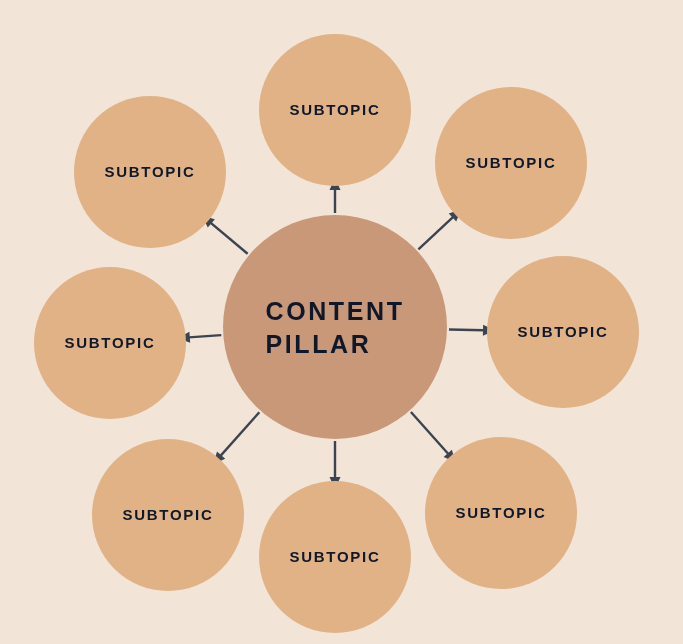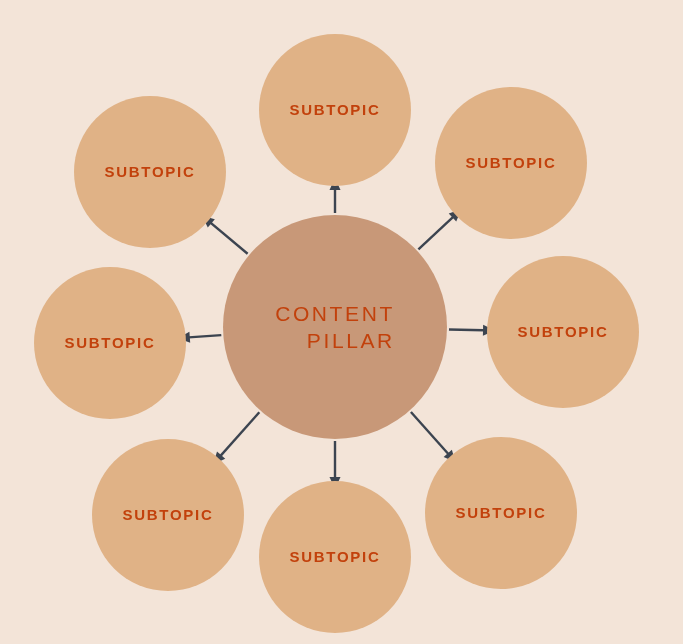--- a/index.html
+++ b/index.html
@@ -22,29 +22,29 @@
     position: absolute;
     top: 0;
     left: 0;
     width: 683px;
     height: 644px;
     display: block;
   }
   .node-label {
     position: absolute;
     transform: translate(-50%, -50%);
-    text-align: right;
-    color: #c2410c;
+    text-align: left;
+    color: #0f172a;
     white-space: pre-line;
     pointer-events: none;
     line-height: 1.30;
   }
   .hub-label {
-    font-size: 21px;
-    font-weight: normal;
+    font-size: 25px;
+    font-weight: bold;
     letter-spacing: 2.6px;
   }
   .spoke-label {
     font-size: 15px;
     font-weight: bold;
     letter-spacing: 1.7px;
   }
 </style>
 </head>
 <body>

